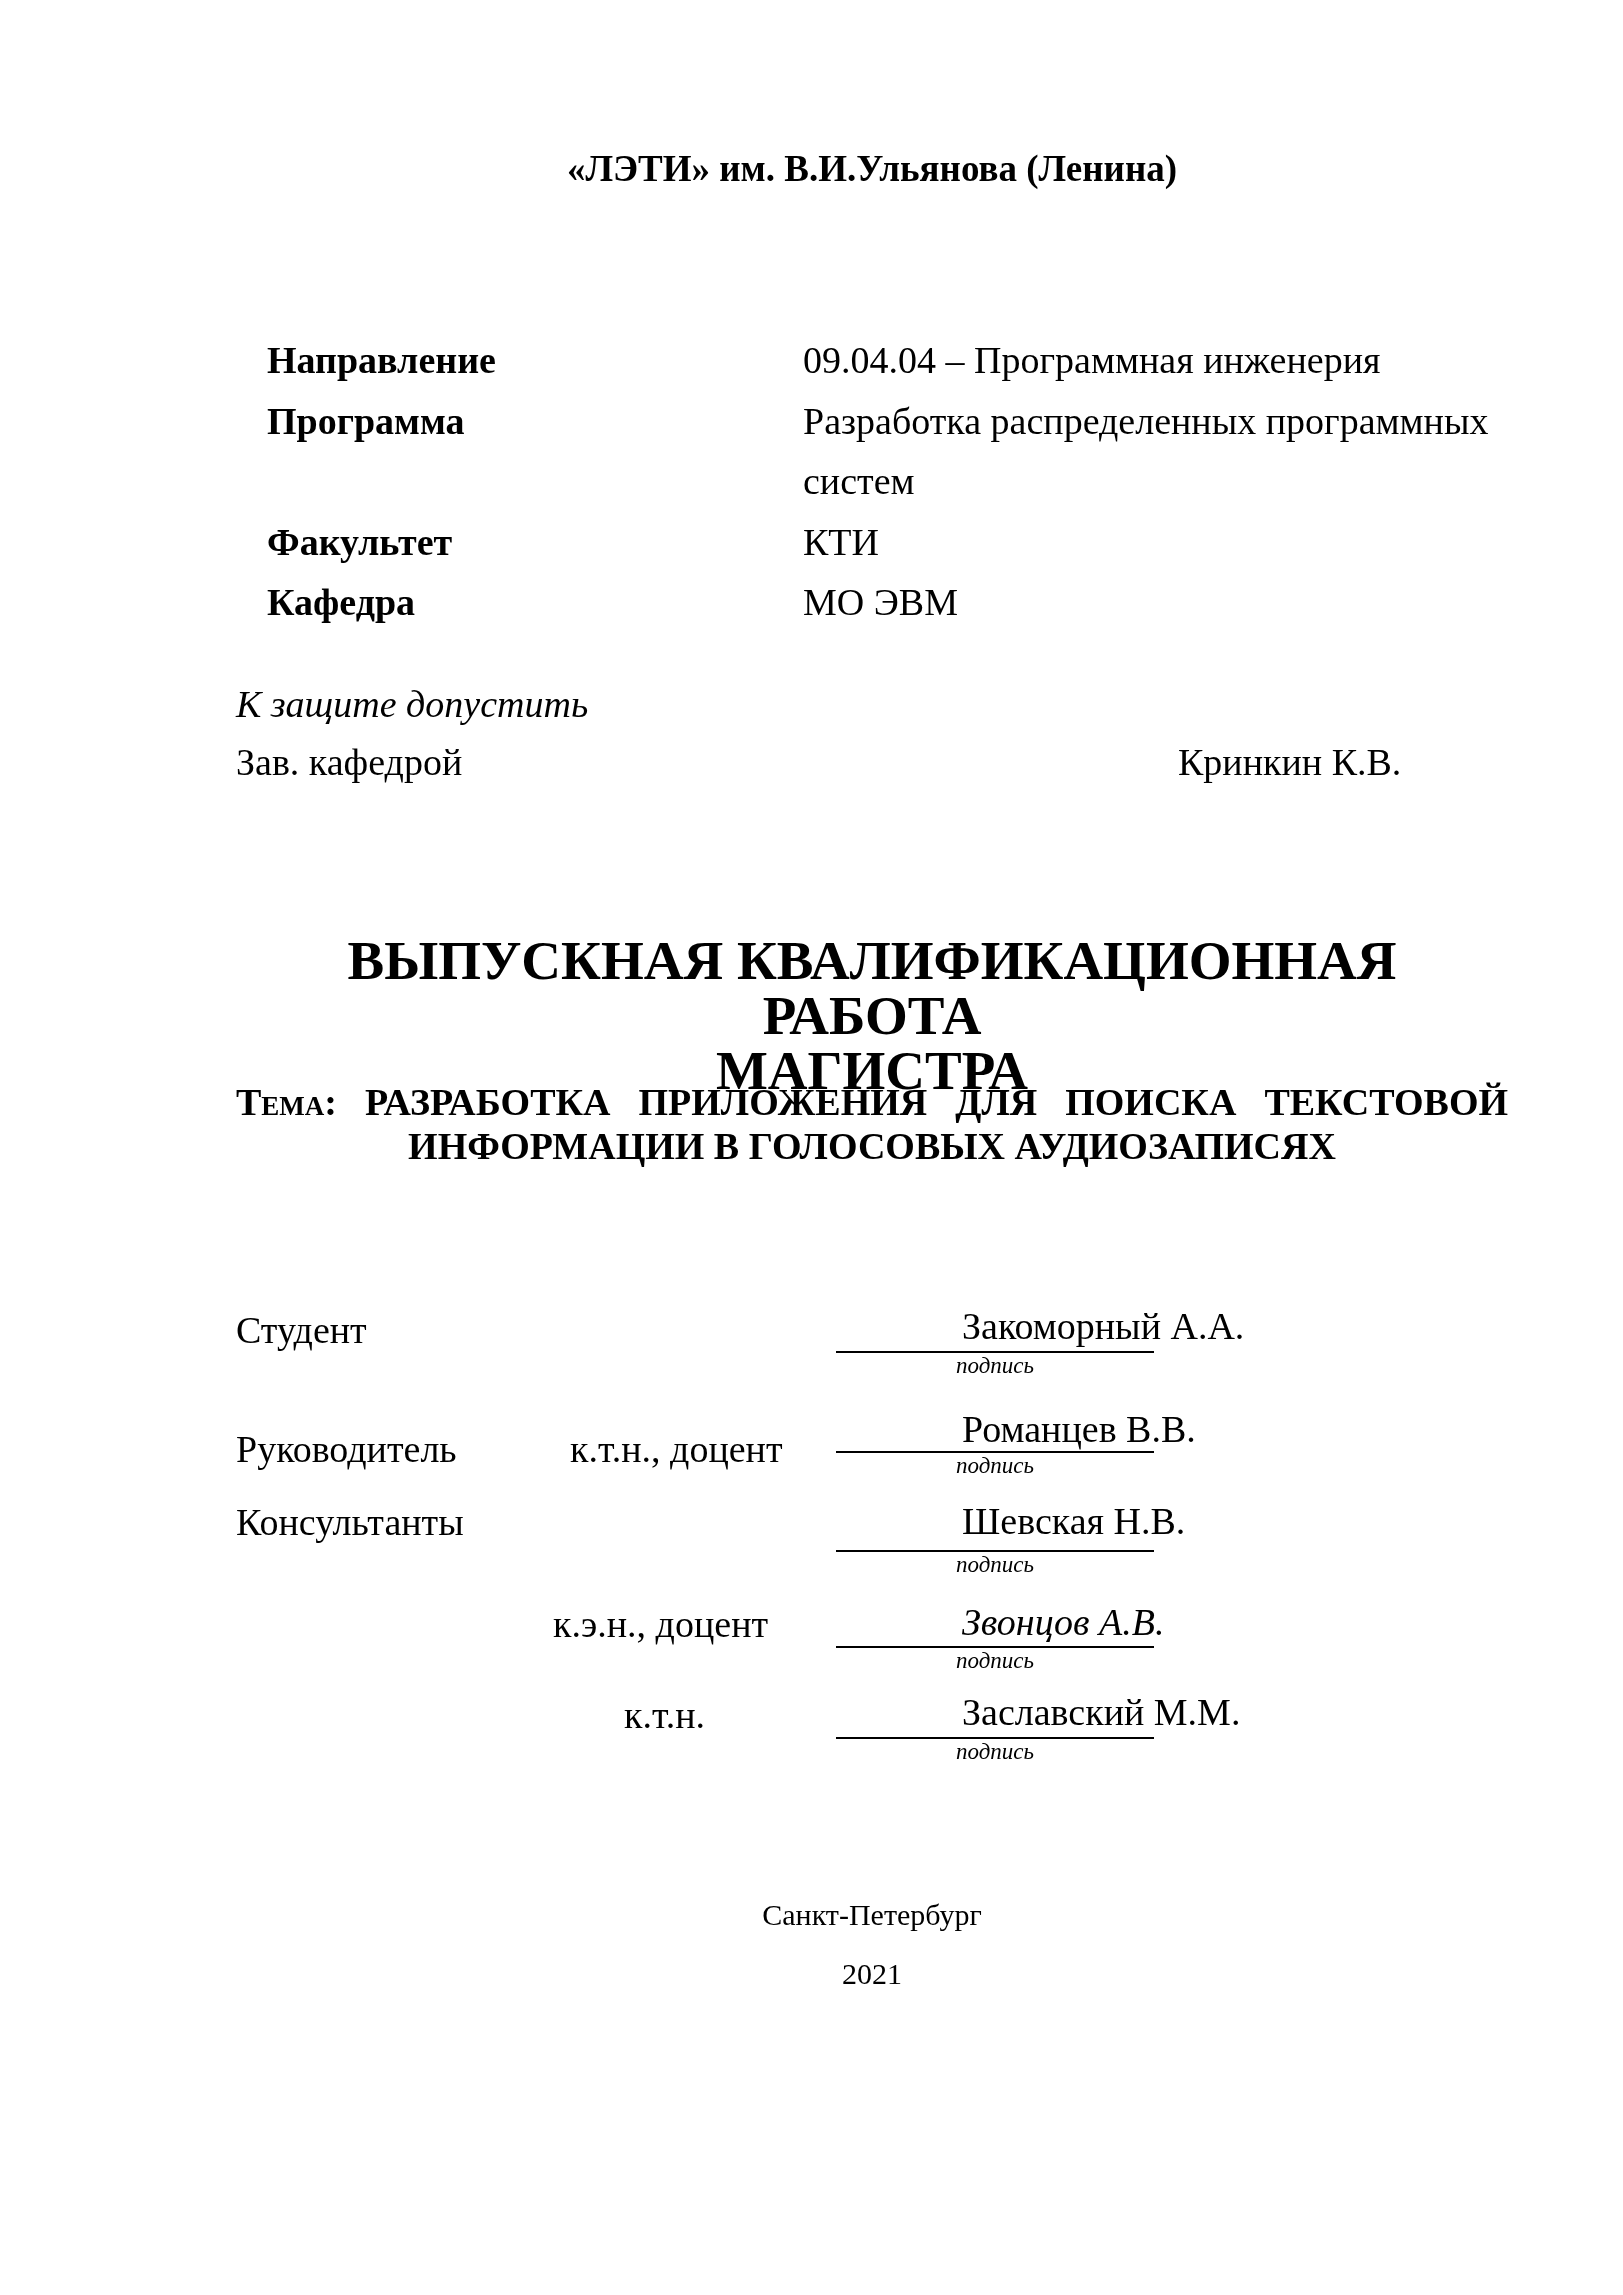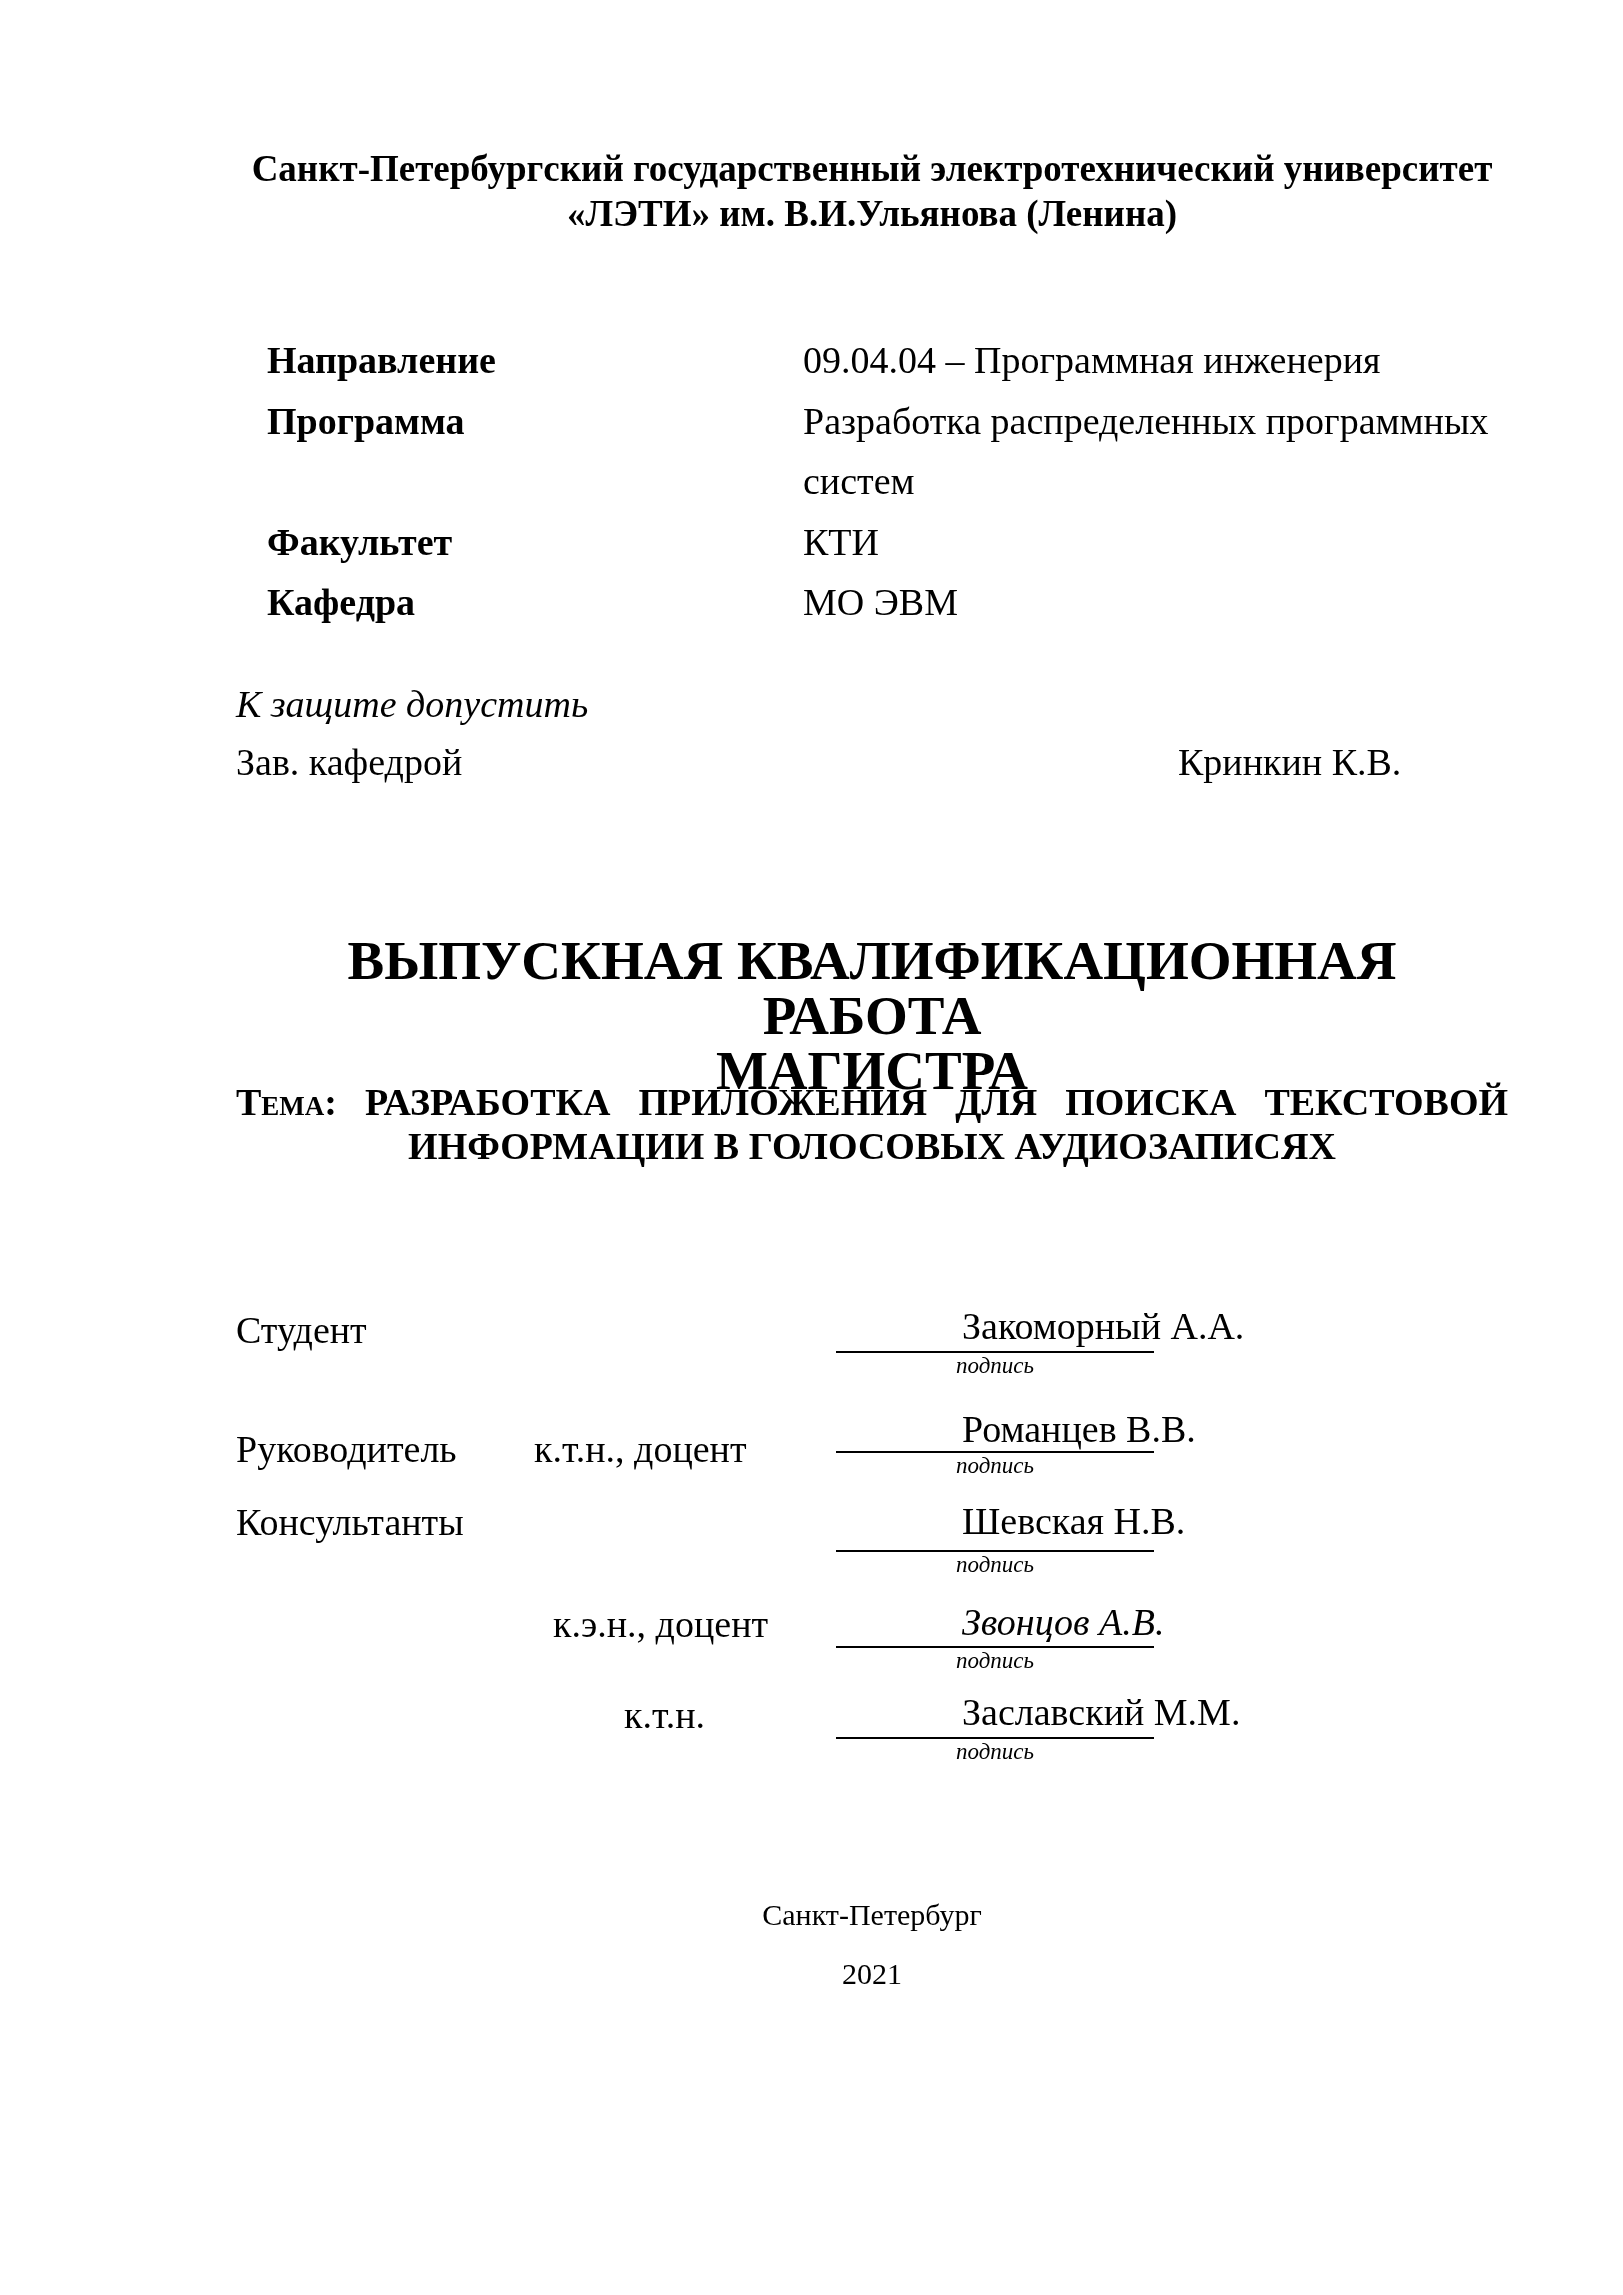--- a/index.html
+++ b/index.html
@@ -57,21 +57,20 @@
     left: 236px; width: 1272px;
     font-size: 30px; line-height: 38px; text-align: center;
   }
 </style>
 </head>
 <body>
 
 <div class="page">
 
   <div class="abs header">
-    <div>Санкт-Петербургский государственный электротехнический университет</div>
     <div>«ЛЭТИ» им. В.И.Ульянова (Ленина)</div>
   </div>
 
   <div class="abs" style="left:236px; top:341px;">
     <span class="abs field-label" style="left:0;">Направление</span>
     <span class="abs field-value" style="left:567px; top:-11px;">09.04.04 – Программная инженерия</span>
   </div>
   <div class="abs" style="left:236px; top:402px;">
     <span class="abs field-label" style="left:0;">Программа</span>
     <span class="abs field-value wrap" style="left:567px; top:-11px; width:710px;">Разработка распределенных программных систем</span>
@@ -98,21 +97,21 @@
     <div class="theme-l1"><span class="smallcaps">Тема:</span> <span>РАЗРАБОТКА ПРИЛОЖЕНИЯ ДЛЯ ПОИСКА ТЕКСТОВОЙ</span></div>
     <div class="theme-l2">ИНФОРМАЦИИ В ГОЛОСОВЫХ АУДИОЗАПИСЯХ</div>
   </div>
 
   <div class="abs sig-text" style="left:236px; top:1311px;">Студент</div>
   <div class="abs sig-line" style="top:1351px;"></div>
   <div class="abs sig-caption" style="top:1354px;">подпись</div>
   <div class="abs sig-text" style="left:962px; top:1307px;">Закоморный А.А.</div>
 
   <div class="abs sig-text" style="left:236px; top:1430px;">Руководитель</div>
-  <div class="abs sig-text" style="left:534px; top:1430px;">к.т.н., доцент</div>
+  <div class="abs sig-text" style="left:570px; top:1430px;">к.т.н., доцент</div>
   <div class="abs sig-line" style="top:1451px;"></div>
   <div class="abs sig-caption" style="top:1454px;">подпись</div>
   <div class="abs sig-text" style="left:962px; top:1410px;">Романцев В.В.</div>
 
   <div class="abs sig-text" style="left:236px; top:1503px;">Консультанты</div>
   <div class="abs sig-line" style="top:1550px;"></div>
   <div class="abs sig-caption" style="top:1553px;">подпись</div>
   <div class="abs sig-text" style="left:962px; top:1502px;">Шевская Н.В.</div>
 
   <div class="abs sig-text" style="left:553px; top:1605px;">к.э.н., доцент</div>

